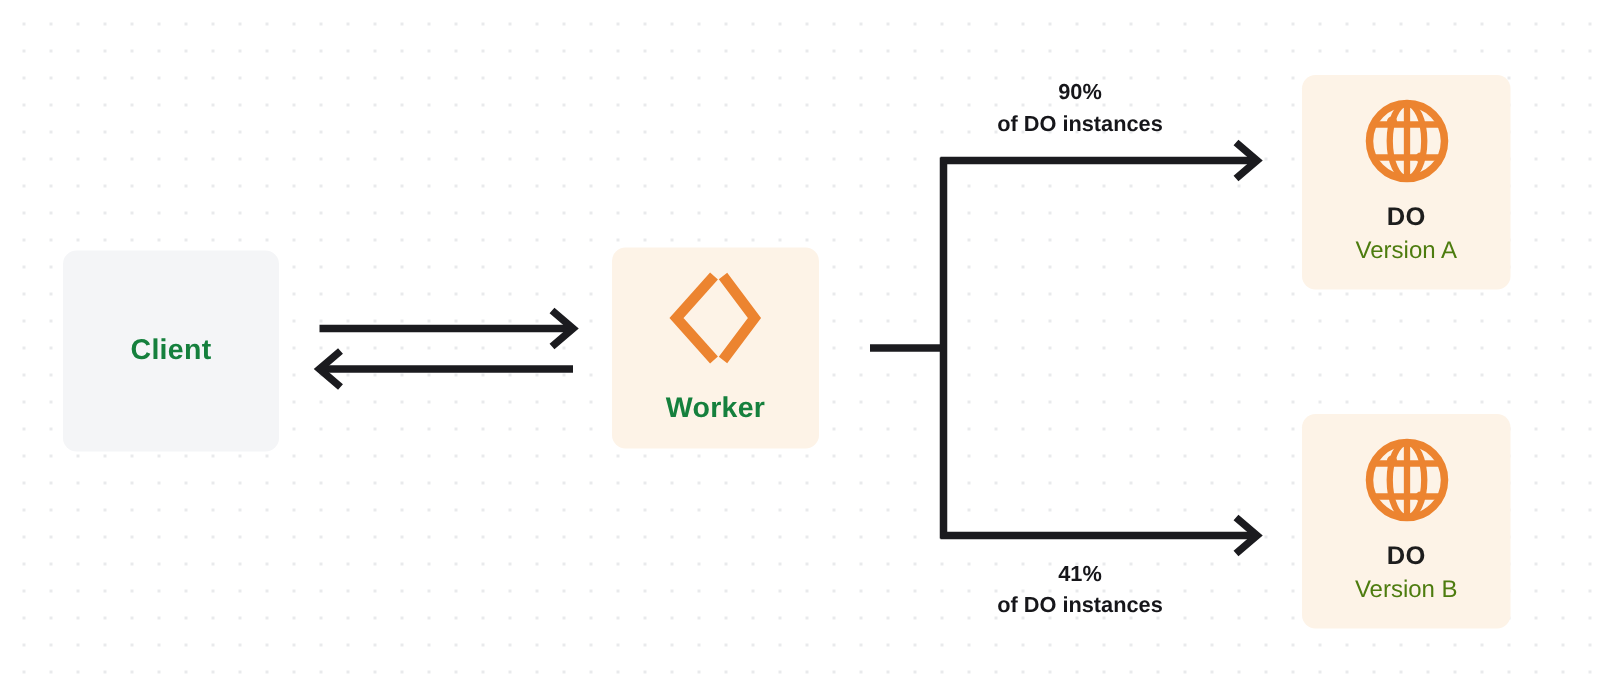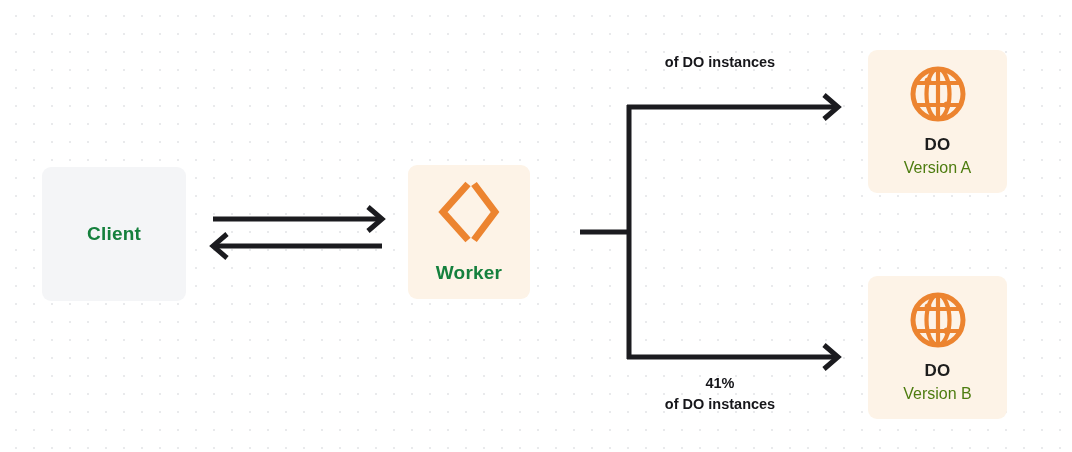--- a/index.html
+++ b/index.html
@@ -36,21 +36,21 @@
   .node-client {
     left: 42px;
     top: 167px;
     width: 144px;
     height: 134px;
     background-color: #f4f5f7;
   }
   .node-worker {
     left: 408px;
     top: 165px;
-    width: 122px;
+    width: 138px;
     height: 134px;
     background-color: #fdf3e7;
     text-align: right;
   }
   .node-do-a {
     left: 868px;
     top: 50px;
     width: 139px;
     height: 143px;
     background-color: #fdf3e7;
@@ -152,20 +152,21 @@
       </g>
 
       <g>
         <line x1="627" y1="357" x2="836" y2="357"></line>
         <polyline points="824,345 838,357 824,369" fill="none" stroke-width="5"></polyline>
       </g>
     </g>
   </svg>
 
   <div class="edge-label edge-label-top">
+    <div>90%</div>
     <div>of DO instances</div>
   </div>
 
   <div class="edge-label edge-label-bottom">
     <div>41%</div>
     <div>of DO instances</div>
   </div>
 
   <div class="node node-client">
     <span class="node-title">Client</span>

